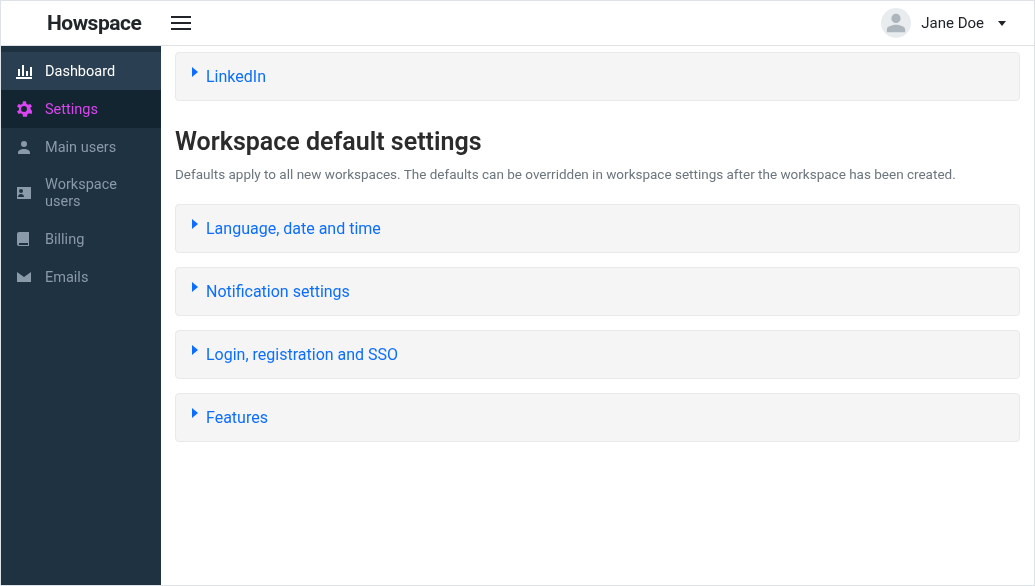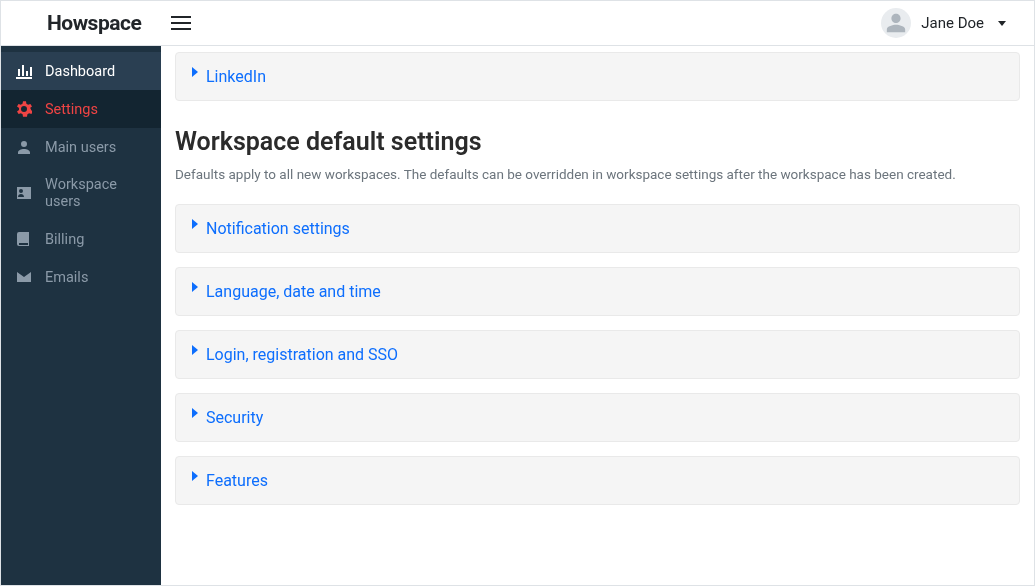--- a/index.html
+++ b/index.html
@@ -14,21 +14,21 @@
     .user-area { display: flex; align-items: center; gap: 10px; cursor: pointer; padding-right: 16px; }
     .avatar { width: 30px; height: 30px; border-radius: 50%; background: #e9ecef; display: flex; align-items: center; justify-content: center; }
     .avatar svg { width: 22px; height: 22px; fill: #adb5bd; }
     .username { font-size: 15px; }
     .caret-down { display: inline-block; width: 0; height: 0; margin-left: 4px; border-left: 4px solid transparent; border-right: 4px solid transparent; border-top: 5px solid #212529; }
     
     .body { display: flex; flex: 1; overflow: hidden; }
     
     .sidebar { width: 160px; background: #1e3241; color: #adb5bd; display: flex; flex-direction: column; padding-top: 6px; }
     .nav-item { display: flex; align-items: center; gap: 12px; padding: 10px 14px; font-size: 14.5px; cursor: pointer; color: #8b9aa8; }
-    .nav-item.active { background: #132531; color: #ef4444; align-items: flex-end; }
+    .nav-item.active { background: #132531; color: #d946ef; align-items: flex-end; }
     .nav-item.highlight { color: #fff; background: #2a3f52; }
     .nav-icon { width: 18px; height: 18px; display: inline-flex; align-items: center; justify-content: center; flex-shrink: 0; }
     .nav-icon svg { width: 16px; height: 16px; fill: currentColor; }
     
     .main { flex: 1; overflow-y: auto; padding: 0 14px 14px 14px; }
     .panel-card { background: #f5f5f5; border: 1px solid #e9e9e9; border-radius: 4px; padding: 14px 16px; margin-top: 14px; display: flex; gap: 8px; cursor: pointer; }
     .panel-card .caret-right { width: 0; height: 0; border-top: 5px solid transparent; border-bottom: 5px solid transparent; border-left: 6px solid #0d6efd; }
     .panel-card .panel-link { color: #0d6efd; font-size: 16px; }
     .panel-card.first { margin-top: 6px; }
     
@@ -114,33 +114,29 @@
       <div class="panel-card first">
         <span class="caret-right"></span>
         <span class="panel-link">LinkedIn</span>
       </div>
 
       <h2 class="section-title">Workspace default settings</h2>
       <p class="section-sub">Defaults apply to all new workspaces. The defaults can be overridden in workspace settings after the workspace has been created.</p>
 
       <div class="panel-card">
         <span class="caret-right"></span>
+        <span class="panel-link">Language, date and time</span>
+      </div>
+      <div class="panel-card">
+        <span class="caret-right"></span>
         <span class="panel-link">Notification settings</span>
       </div>
       <div class="panel-card">
         <span class="caret-right"></span>
-        <span class="panel-link">Language, date and time</span>
-      </div>
-      <div class="panel-card">
-        <span class="caret-right"></span>
         <span class="panel-link">Login, registration and SSO</span>
-      </div>
-      <div class="panel-card">
-        <span class="caret-right"></span>
-        <span class="panel-link">Security</span>
       </div>
       <div class="panel-card">
         <span class="caret-right"></span>
         <span class="panel-link">Features</span>
       </div>
     </div>
   </div>
 </div>
 
 </body></html>

